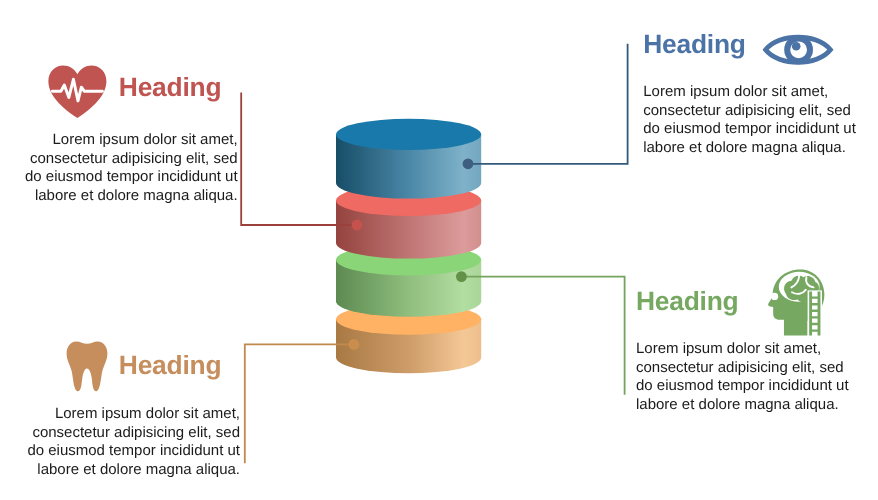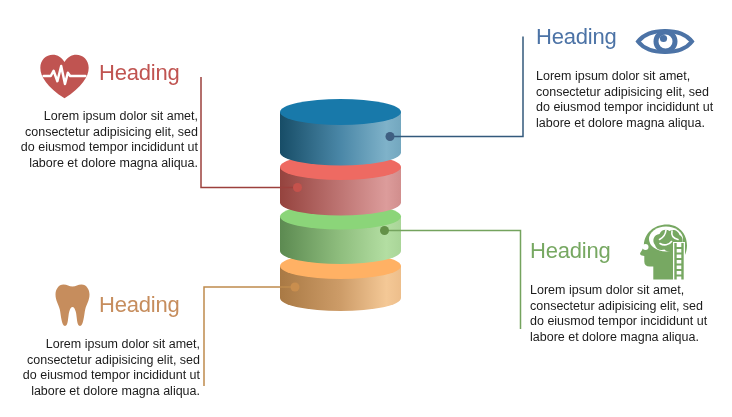--- a/index.html
+++ b/index.html
@@ -2,21 +2,21 @@
 <html><head>
 <meta charset="utf-8">
 <style>
   html,body{margin:0;padding:0;background:#fff;}
   .stage{
     position:relative;width:732px;height:417px;background:#ffffff;overflow:hidden;
     font-family:"Liberation Sans", sans-serif;
   }
   .scene{position:absolute;left:0;top:0;width:732px;height:417px;}
   .heading{
-    position:absolute;font-size:22px;font-weight:400;letter-spacing:-0.2px;
+    position:absolute;font-size:22px;font-weight:700;letter-spacing:-0.2px;
     white-space:nowrap;line-height:24px;
   }
   .body-text{
     position:absolute;font-size:12.5px;line-height:15.5px;color:#1b1b1b;
     white-space:pre-line;margin:0;
   }
   .icon{position:absolute;overflow:visible;}
   
   .c-red{color:#C05451}.c-blue{color:#4C73A6}.c-tan{color:#C68D5D}.c-green{color:#77A862}
   

